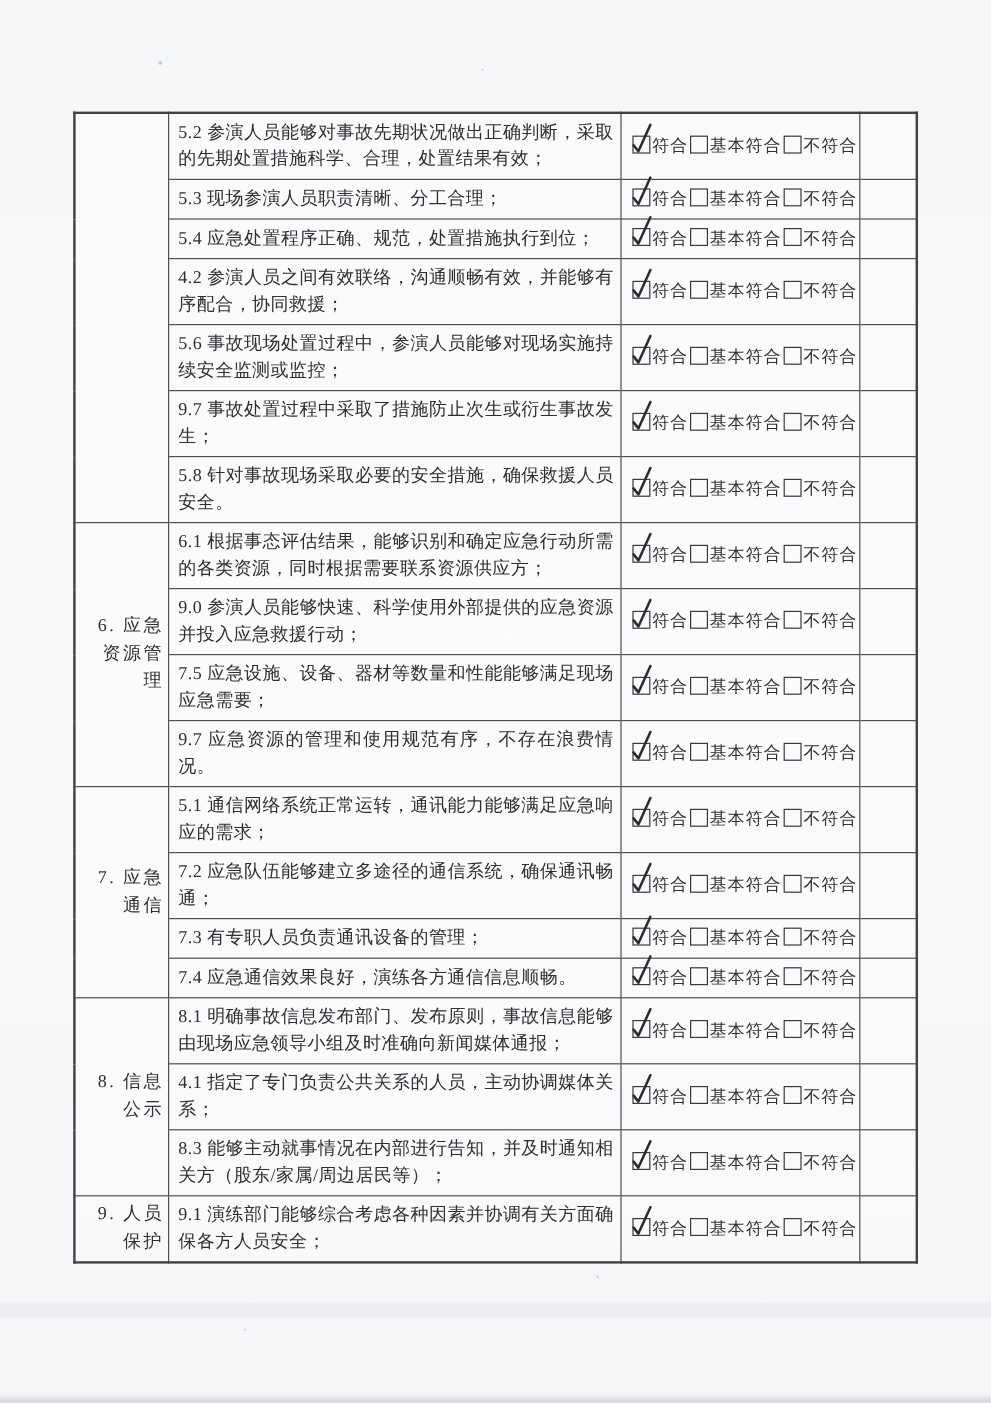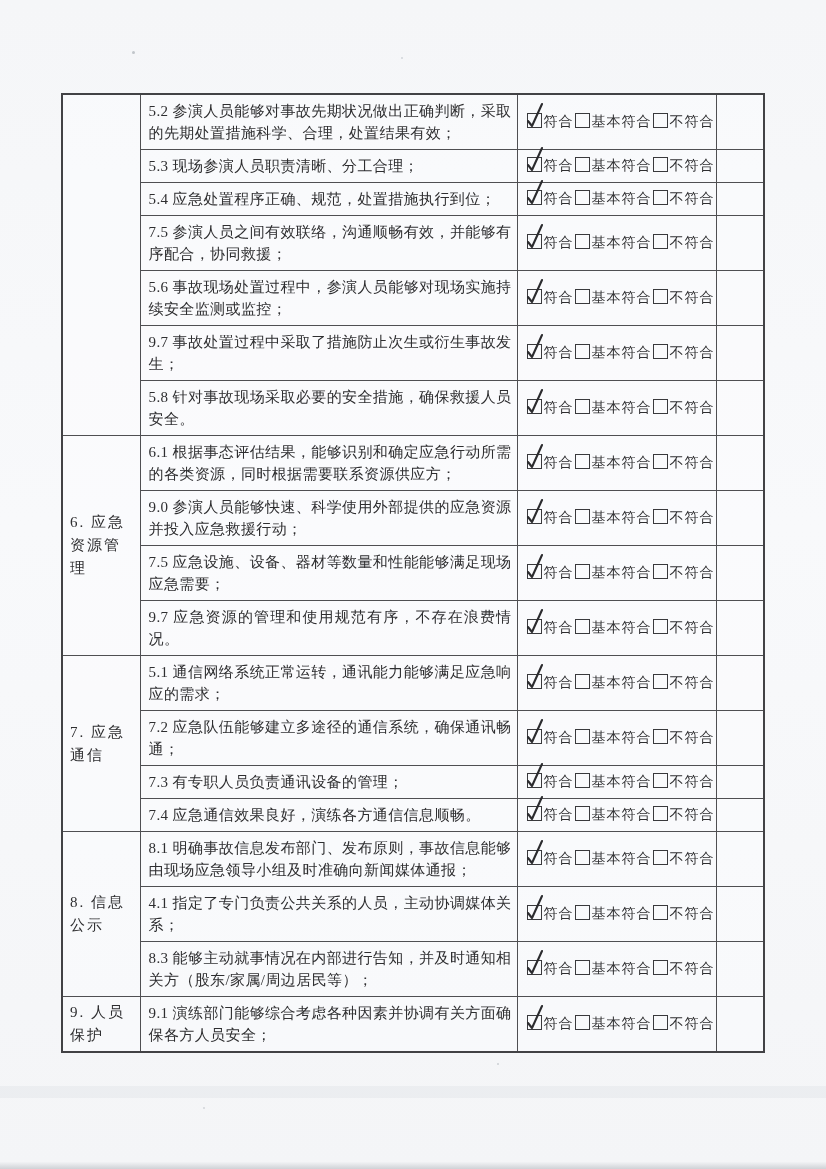--- a/index.html
+++ b/index.html
@@ -16,21 +16,21 @@
     border-collapse:collapse;table-layout:fixed;
     border:2px solid #424245;
   }
   table.eval td{
     border:1.5px solid #4f4f52;
     vertical-align:middle;
     background:rgba(252,252,254,0.45);
   }
   td.category{
     font-size:15px;line-height:23px;letter-spacing:2px;
-    padding:4px 3px 4px 7px;text-align:left;
+    padding:4px 3px 4px 7px;text-align:right;
   }
   td.criteria{
     font-size:15px;line-height:22px;letter-spacing:0.4px;
     padding:5px 5px 5px 8px;text-align:justify;
   }
   td.checks{
     font-size:14px;letter-spacing:1px;white-space:nowrap;
     padding:0 2px 0 8px;
   }
   td.notes{background:rgba(252,252,254,0.45);}
@@ -124,21 +124,21 @@
             </span><span class="opt">
               <span class="box"></span>
               <span class="lbl">基本符合</span>
             </span><span class="opt">
               <span class="box"></span>
               <span class="lbl">不符合</span>
             </span></td>
           <td class="notes"></td>
         </tr>
         <tr>
-          <td class="criteria">7.5 参演人员之间有效联络，沟通顺畅有效，并能够有序配合，协同救援；</td>
+          <td class="criteria">4.2 参演人员之间有效联络，沟通顺畅有效，并能够有序配合，协同救援；</td>
           <td class="checks"><span class="opt">
               <span class="box checked">
                 <svg class="tick" viewBox="0 0 22 29">
                   <path d="M4 21 L8 26 L18 4" fill="none" stroke="#2b2b2e" stroke-width="2.1" stroke-linecap="round" stroke-linejoin="round"></path>
                 </svg>
               </span>
               <span class="lbl">符合</span>
             </span><span class="opt">
               <span class="box"></span>
               <span class="lbl">基本符合</span>

